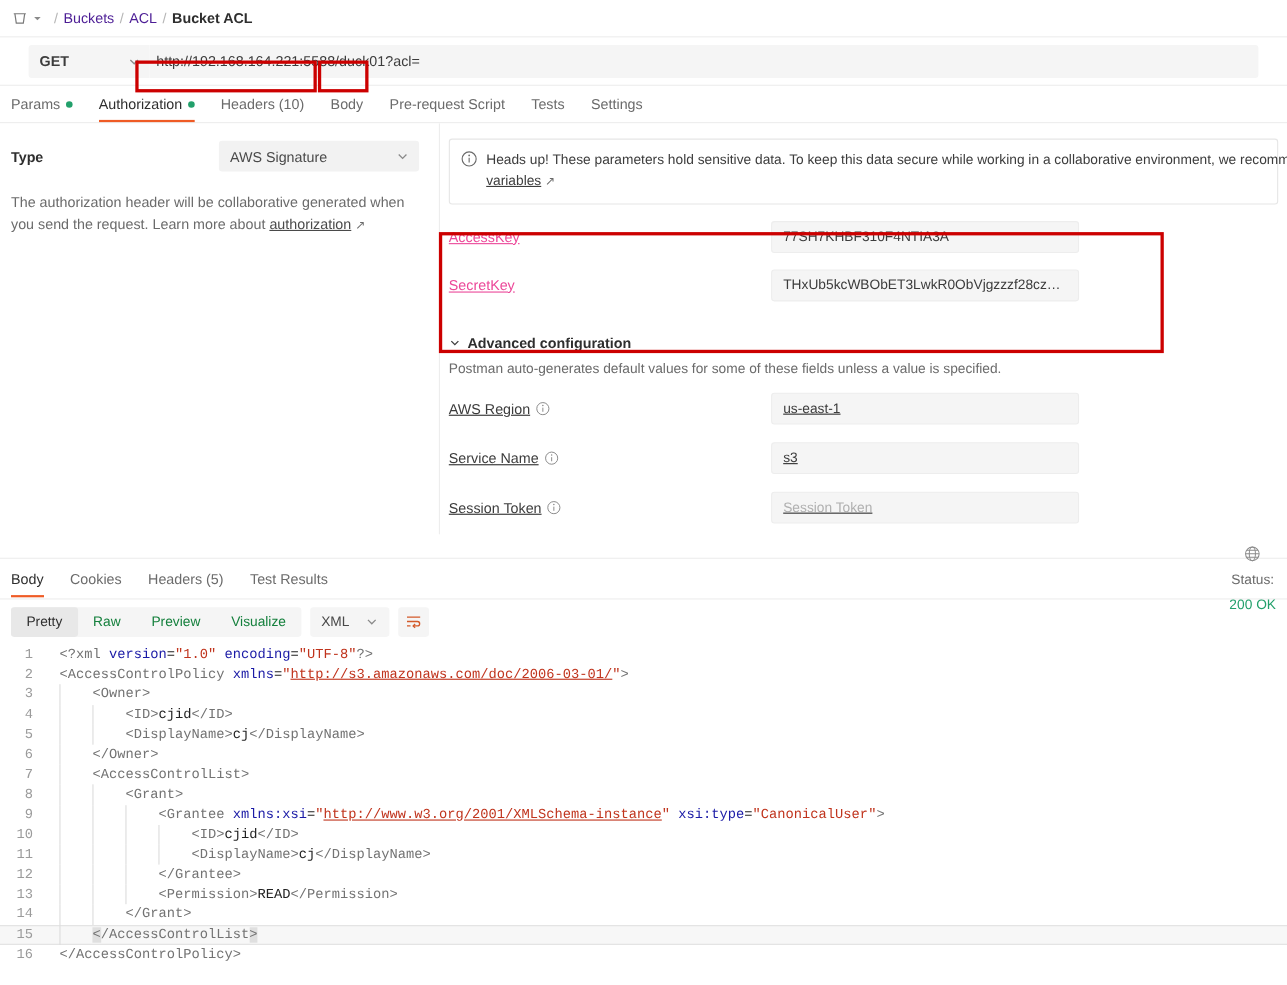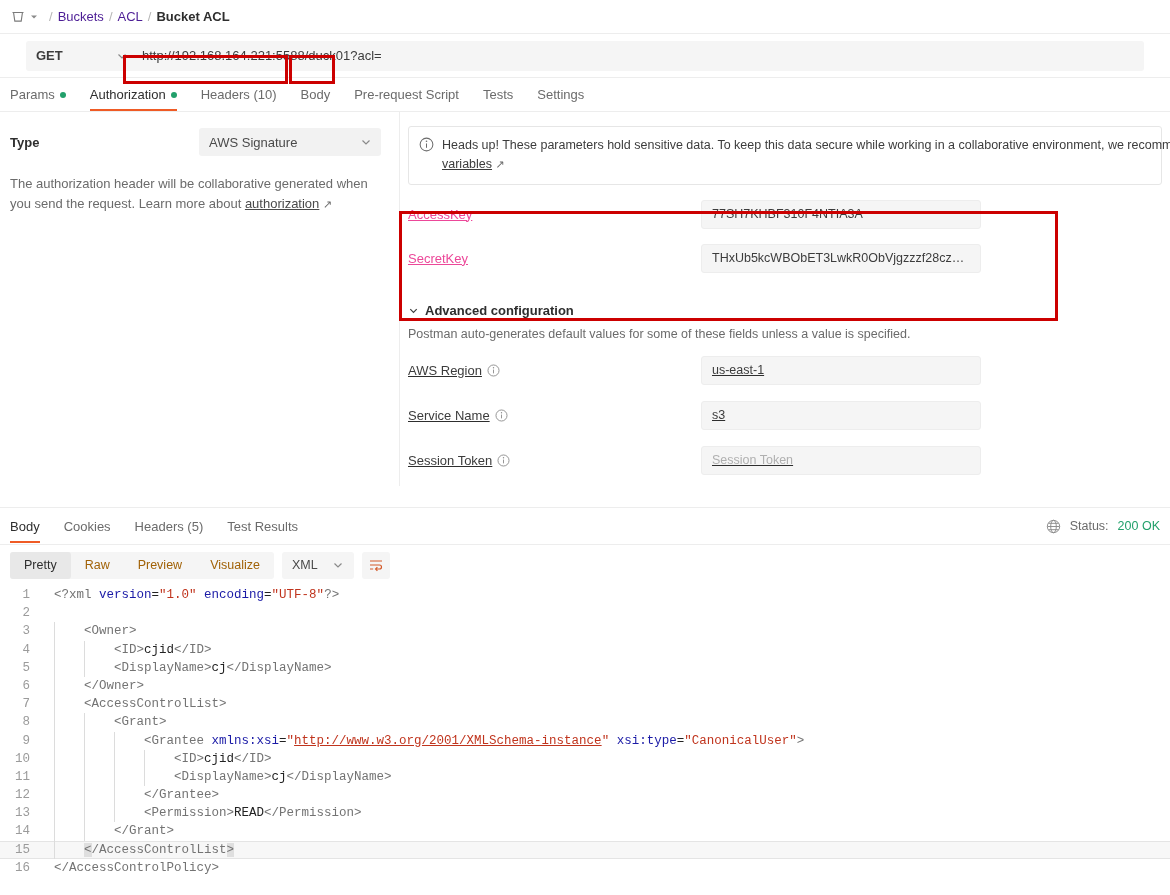--- a/index.html
+++ b/index.html
@@ -182,36 +182,36 @@
     padding: 0 12px 9px 12px;
     position: relative; cursor: pointer;
     padding-top: 9px;
   }
   .resp-tab:first-child { padding-left: 0; }
   .resp-tab.active { color: #2e2e2e; }
   .resp-tab.active::after {
     content: ""; position: absolute; left: 0; right: 12px; bottom: 0;
     height: 2px; background: #ef5b25;
   }
-  .resp-status { margin-left: auto; display: flex; align-items: center; gap: 9px; }
+  .resp-status { margin-left: auto; display: flex; align-items: center; gap: 9px; flex-direction: column; }
   .globe-ico { width: 15px; height: 15px; }
   .status-txt { font-size: 12.5px; color: #6b6b6b; }
   .status-val { color: #22a06b; }
 
   .view-bar {
     height: 40px;
     display: flex; align-items: center;
     padding: 0 10px; gap: 8px;
   }
   .seg-group {
     display: flex; align-items: center;
     background: #f5f5f5; border-radius: 3px; height: 27px;
   }
   .seg {
-    font-size: 12.5px; color: #a16207;
+    font-size: 12.5px; color: #15803d;
     padding: 0 14px; height: 27px;
     display: flex; align-items: center; cursor: pointer;
     border-radius: 3px;
   }
   .seg.active { background: #e8e8e8; color: #2e2e2e; }
   .fmt-box {
     background: #f5f5f5; border-radius: 3px; height: 27px;
     display: flex; align-items: center; gap: 14px;
     padding: 0 10px; font-size: 12.5px; color: #4a4a4a; cursor: pointer;
     min-width: 68px;
@@ -446,20 +446,21 @@
       </div>
     </div>
 
     <div class="code-area">
         <div class="code-line">
           <div class="ln">1</div>
           <div class="code-txt" style="padding-left: 12px;"><span class="tk">&lt;?xml </span><span class="at">version</span><span class="tx">=</span><span class="va">"1.0"</span><span class="tx"> </span><span class="at">encoding</span><span class="tx">=</span><span class="va">"UTF-8"</span><span class="tk">?&gt;</span></div>
         </div>
         <div class="code-line">
           <div class="ln">2</div>
+          <div class="code-txt" style="padding-left: 12px;"><span class="tk">&lt;AccessControlPolicy </span><span class="at">xmlns</span><span class="tx">=</span><span class="va">"</span><span class="ur">http://s3.amazonaws.com/doc/2006-03-01/</span><span class="va">"</span><span class="tk">&gt;</span></div>
         </div>
         <div class="code-line">
           <div class="ln">3</div>
           <div class="guide" style="left: 54px;"></div>
           <div class="code-txt" style="padding-left: 42px;"><span class="tk">&lt;Owner&gt;</span></div>
         </div>
         <div class="code-line">
           <div class="ln">4</div>
           <div class="guide" style="left: 54px;"></div>
           <div class="guide" style="left: 84px;"></div>

